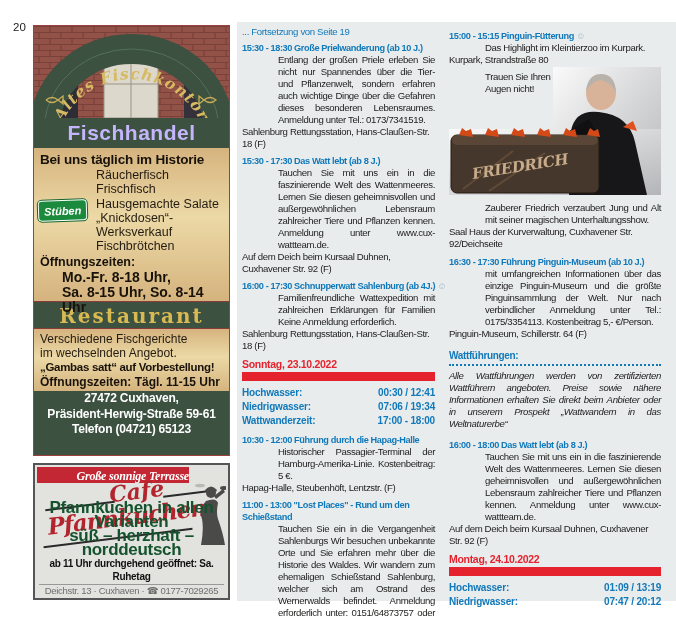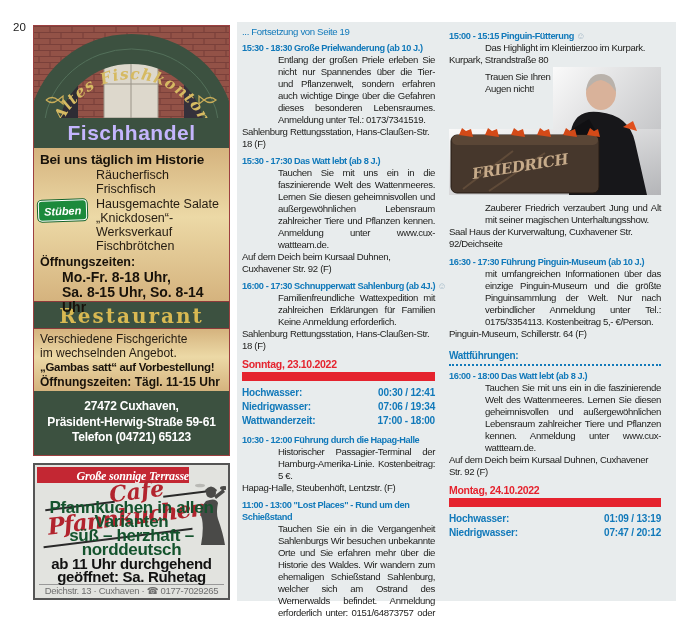--- a/index.html
+++ b/index.html
@@ -53,38 +53,38 @@
   .offer-items { margin-left:56px; font-size:12.5px; line-height:14.3px; }
   .stuben { position:absolute; left:4px; top:52px; background:#1c8a3c; border:1px solid #fff;
             box-shadow:0 0 0 1px #14632b; border-radius:4px; color:#fff; font-weight:bold;
             font-style:italic; font-size:11px; padding:4px 5px 3px 5px; transform:rotate(-2deg); }
   .hours-head { font-weight:bold; font-size:12.5px; line-height:16px; color:#18120a; }
   .hours-line { font-weight:bold; font-size:14px; line-height:15px; margin-left:22px; color:#18120a; }
   .tan2 { height:62px; padding:3px 6px 0 6px; }
   .tan2 .r1 { font-size:12px; line-height:14px; }
   .tan2 .r3 { font-weight:bold; font-size:11.5px; line-height:15px; letter-spacing:-0.3px; color:#18120a; }
   .tan2 .r4 { font-weight:bold; font-size:12px; line-height:15px; color:#18120a; }
-  .ad-address { height:64px; padding-top:8px; text-align:center; color:#fff; font-weight:bold;
+  .ad-address { height:64px; text-align:center; color:#fff; font-weight:bold;
                 font-size:12px; line-height:15.5px; letter-spacing:-0.2px; }
 
   
   .ad-cafe { position:absolute; left:33px; top:463px; width:197px; height:137px;
              border:2px solid #555; background:#e2e3df; overflow:hidden; }
   .cafe-banner { position:absolute; left:2px; top:2px; width:152px; height:16px; background:#c32733;
                  color:#fff; font-weight:bold; font-style:italic; font-size:12px; line-height:18px;
                  text-align:right; letter-spacing:-0.2px;font-family:Liberation Serif, serif; }
   .cafe-line { position:absolute; height:1.5px; background:#2a2a2a; transform:rotate(-7deg); }
   .cafe-name { position:absolute; font-family:"DejaVu Serif", serif; font-style:italic; font-weight:bold;
                color:#b2242e; transform:rotate(-7deg); }
   .cafe-name1 { left:74px; top:13px; font-size:22px; }
   .cafe-name2 { left:12px; top:38px; font-size:23px; letter-spacing:-1px; }
   .cafe-woman { position:absolute; right:2px; top:18px; width:40px; height:64px; }
   .cafe-bottom { position:absolute; left:0; bottom:1px; width:100%; text-align:center; }
   .cafe-b1 { font-weight:bold; font-size:17px; line-height:14px; letter-spacing:-0.3px; color:#14532d; }
-  .cafe-b3 { font-weight:bold; font-size:15px; line-height:13px; letter-spacing:-0.3px; color:#111; }
+  .cafe-b3 { font-weight:bold; font-size:10px; line-height:13px; letter-spacing:-0.3px; color:#111; }
   .cafe-foot { border-top:1px solid #999; margin:1px 4px 0 4px; color:#6e6e6e;
                font-size:9.5px; line-height:12px; letter-spacing:-0.3px; }
 </style>
 </head>
 <body>
 
 <div class="page">
   <div class="page-number">20</div>
   <div class="panel"></div>
 
@@ -271,20 +271,21 @@
     <div class="ebody photo-caption">Zauberer Friedrich verzaubert Jung und Alt mit seiner magischen Unterhaltungsshow.</div>
     <div class="eloc" style="margin-bottom:6px;">Saal Haus der Kurverwaltung, Cuxhavener Str. 92/Deichseite</div>
 
     <div class="event" style="margin-bottom:8px;">
       <div class="etitle">16:30 - 17:30 Führung Pinguin-Museum (ab 10 J.)</div>
       <div class="ebody">mit umfangreichen Informationen über das einzige Pinguin-Museum und die größte Pinguinsammlung der Welt. Nur nach verbindlicher Anmeldung unter Tel.: 0175/3354113. Kostenbeitrag 5,- €/Person.</div>
       <div class="eloc">Pinguin-Museum, Schillerstr. 64 (F)</div>
     </div>
 
     <div class="watt-head">Wattführungen:</div>
+    <div class="watt-note">Alle Wattführungen werden von zertifizierten Wattführern angeboten. Preise sowie nähere Informationen erhalten Sie direkt beim Anbieter oder in unserem Prospekt „Wattwandern in das Weltnaturerbe“</div>
 
     <div class="event" style="margin-bottom:6px;">
       <div class="etitle">16:00 - 18:00 Das Watt lebt (ab 8 J.)</div>
       <div class="ebody">Tauchen Sie mit uns ein in die faszinierende Welt des Wattenmeeres. Lernen Sie diesen geheimnisvollen und außergewöhnlichen Lebensraum zahlreicher Tiere und Pflanzen kennen. Anmeldung unter www.cux-wattteam.de.</div>
       <div class="eloc">Auf dem Deich beim Kursaal Duhnen, Cuxhavener Str. 92 (F)</div>
     </div>
 
     <div class="day-title">Montag, 24.10.2022</div>
     <div class="day-bar"></div>
 

